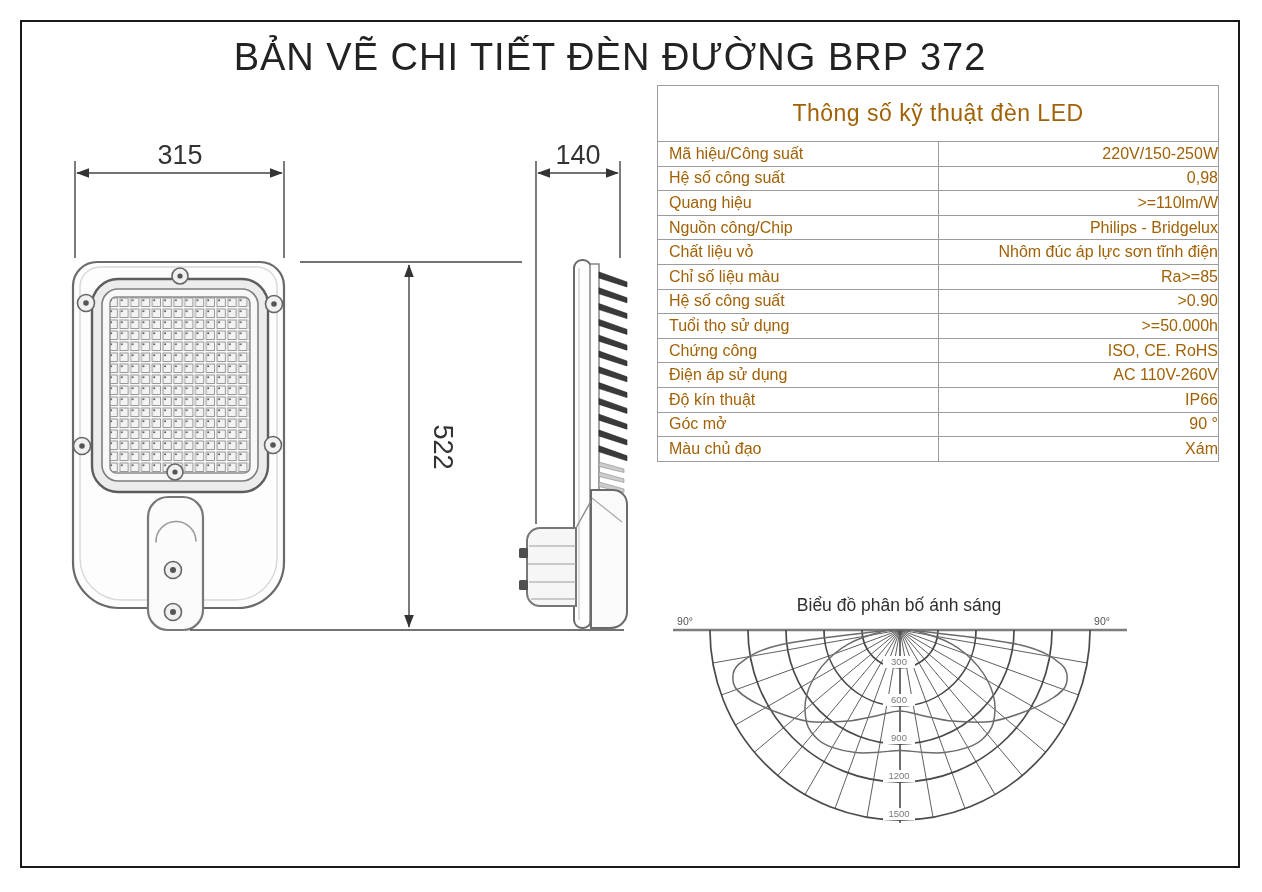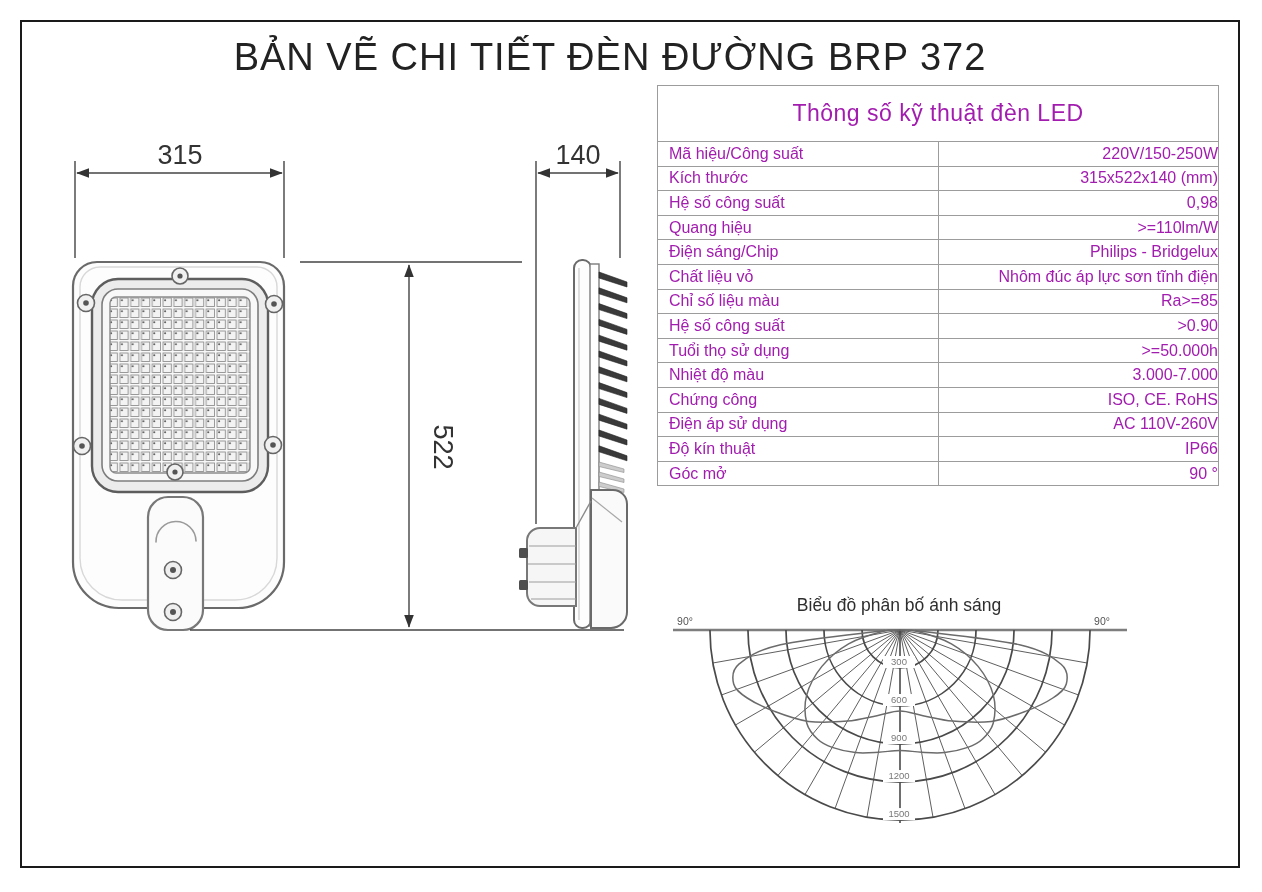--- a/index.html
+++ b/index.html
@@ -5,21 +5,21 @@
   html,body{margin:0;padding:0;background:#fff;}
   .page{position:relative;width:1262px;height:892px;background:#ffffff;overflow:hidden;
         font-family:"Liberation Sans", sans-serif;}
   .frame{position:absolute;left:20px;top:20px;width:1216px;height:844px;
          border:2px solid #1a1a1a;background:#fff;}
   .main-title{position:absolute;left:20px;top:36px;width:1180px;text-align:center;
               font-size:38px;font-weight:400;letter-spacing:1px;color:#222;}
   .drawing-svg{position:absolute;left:0;top:0;}
   
   .spec-table{position:absolute;left:657px;top:85px;width:562px;border-collapse:collapse;
-              table-layout:fixed;color:#a21caf;background:#fff;}
+              table-layout:fixed;color:#a16207;background:#fff;}
   .spec-table th,.spec-table td{border:1px solid #9c9c9c;font-weight:400;overflow:hidden;white-space:nowrap;}
   .spec-table th{height:53px;font-size:23px;letter-spacing:0.5px;}
   .spec-table td{height:23.6px;font-size:16px;padding:0;}
   .spec-table td.label{width:200px;padding-left:11px;text-align:left;}
   .spec-table td.value{width:360px;text-align:right;}
 </style>
 </head>
 <body>
 
 <div class="page">
@@ -184,66 +184,62 @@
       <tr>
           <th colspan="2">Thông số kỹ thuật đèn LED</th>
         </tr>
     </thead>
     <tbody>
         <tr>
           <td class="label">Mã hiệu/Công suất</td>
           <td class="value">220V/150-250W</td>
         </tr>
         <tr>
-          <td class="label">Kích thước</td>
-          <td class="value">315x522x140 (mm)</td>
-        </tr>
-        <tr>
           <td class="label">Hệ số công suất</td>
           <td class="value">0,98</td>
         </tr>
         <tr>
           <td class="label">Quang hiệu</td>
           <td class="value">&gt;=110lm/W</td>
         </tr>
         <tr>
-          <td class="label">Điện sáng/Chip</td>
+          <td class="label">Nguồn công/Chip</td>
           <td class="value">Philips - Bridgelux</td>
         </tr>
         <tr>
           <td class="label">Chất liệu vỏ</td>
           <td class="value">Nhôm đúc áp lực sơn tĩnh điện</td>
         </tr>
         <tr>
           <td class="label">Chỉ số liệu màu</td>
           <td class="value">Ra&gt;=85</td>
         </tr>
         <tr>
           <td class="label">Hệ số công suất</td>
           <td class="value">&gt;0.90</td>
         </tr>
         <tr>
           <td class="label">Tuổi thọ sử dụng</td>
           <td class="value">&gt;=50.000h</td>
         </tr>
         <tr>
-          <td class="label">Nhiệt độ màu</td>
-          <td class="value">3.000-7.000</td>
-        </tr>
-        <tr>
           <td class="label">Chứng công</td>
           <td class="value">ISO, CE. RoHS</td>
         </tr>
         <tr>
           <td class="label">Điện áp sử dụng</td>
           <td class="value">AC 110V-260V</td>
         </tr>
         <tr>
           <td class="label">Độ kín thuật</td>
           <td class="value">IP66</td>
         </tr>
         <tr>
           <td class="label">Góc mở</td>
           <td class="value">90 °</td>
+        </tr>
+        <tr>
+          <td class="label">Màu chủ đạo</td>
+          <td class="value">Xám</td>
         </tr>
       </tbody>
   </table>
 </div>
 
 </body></html>

